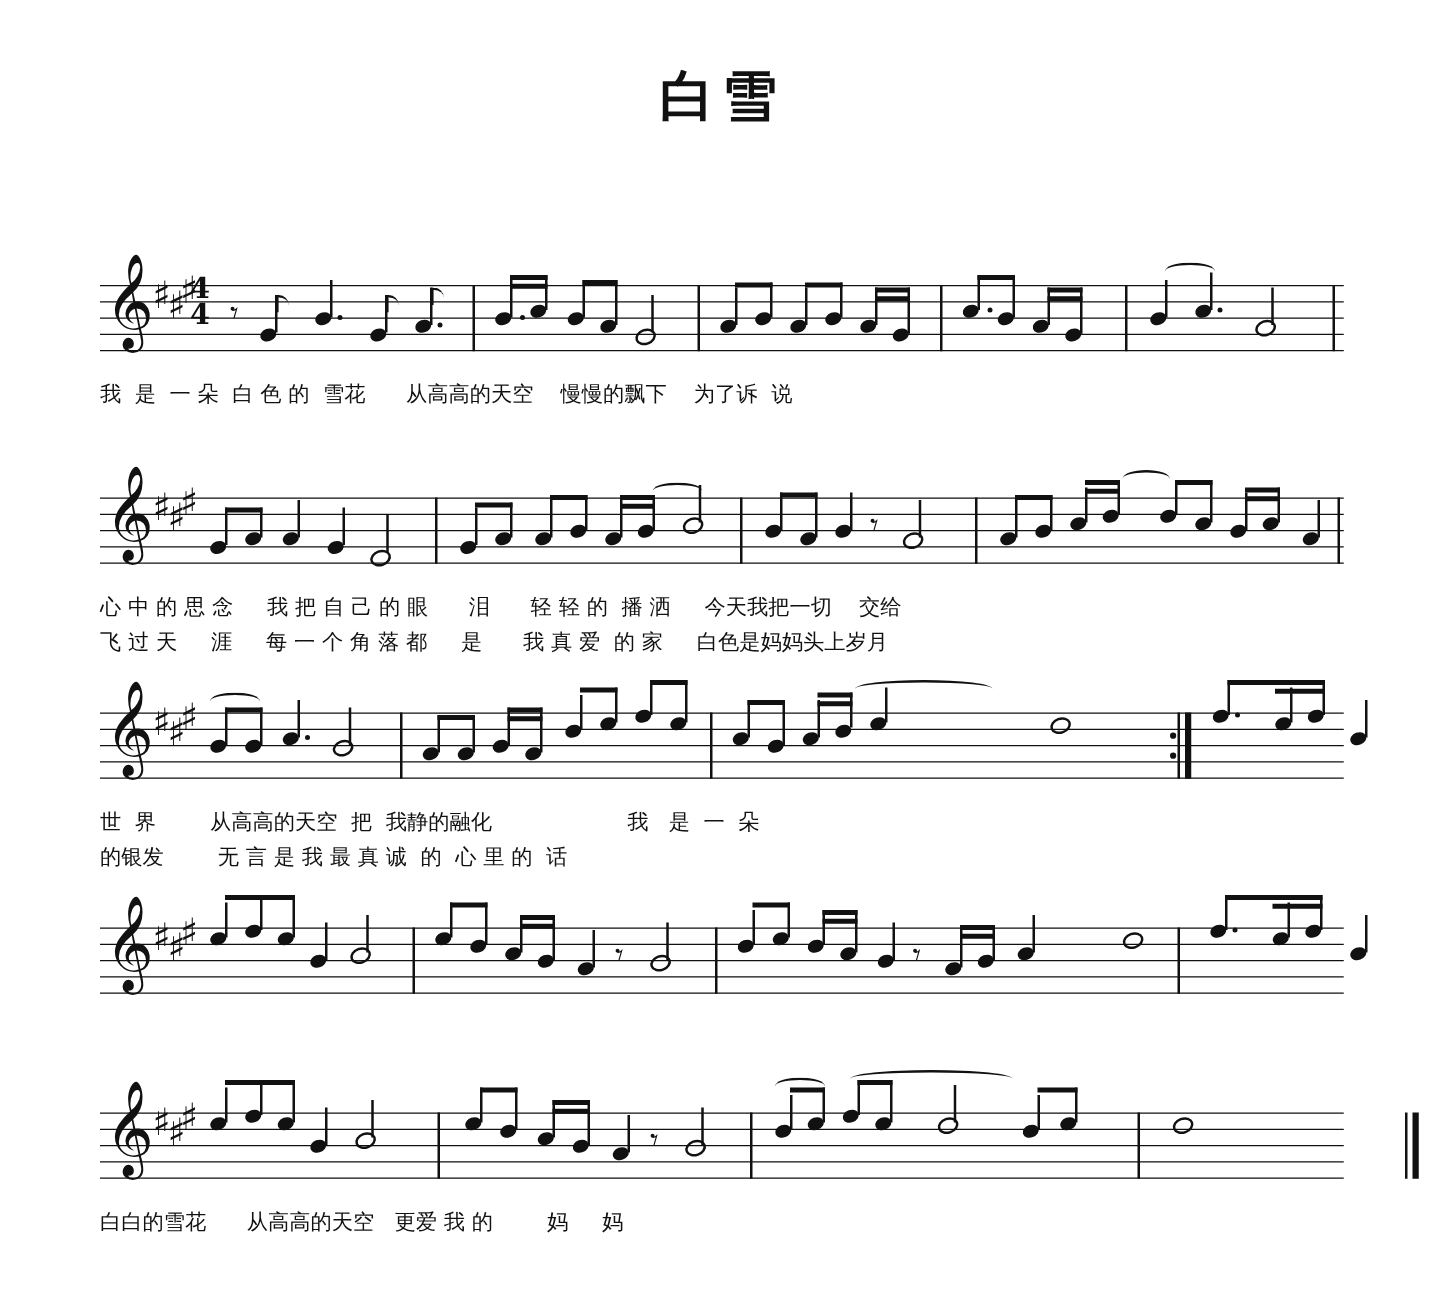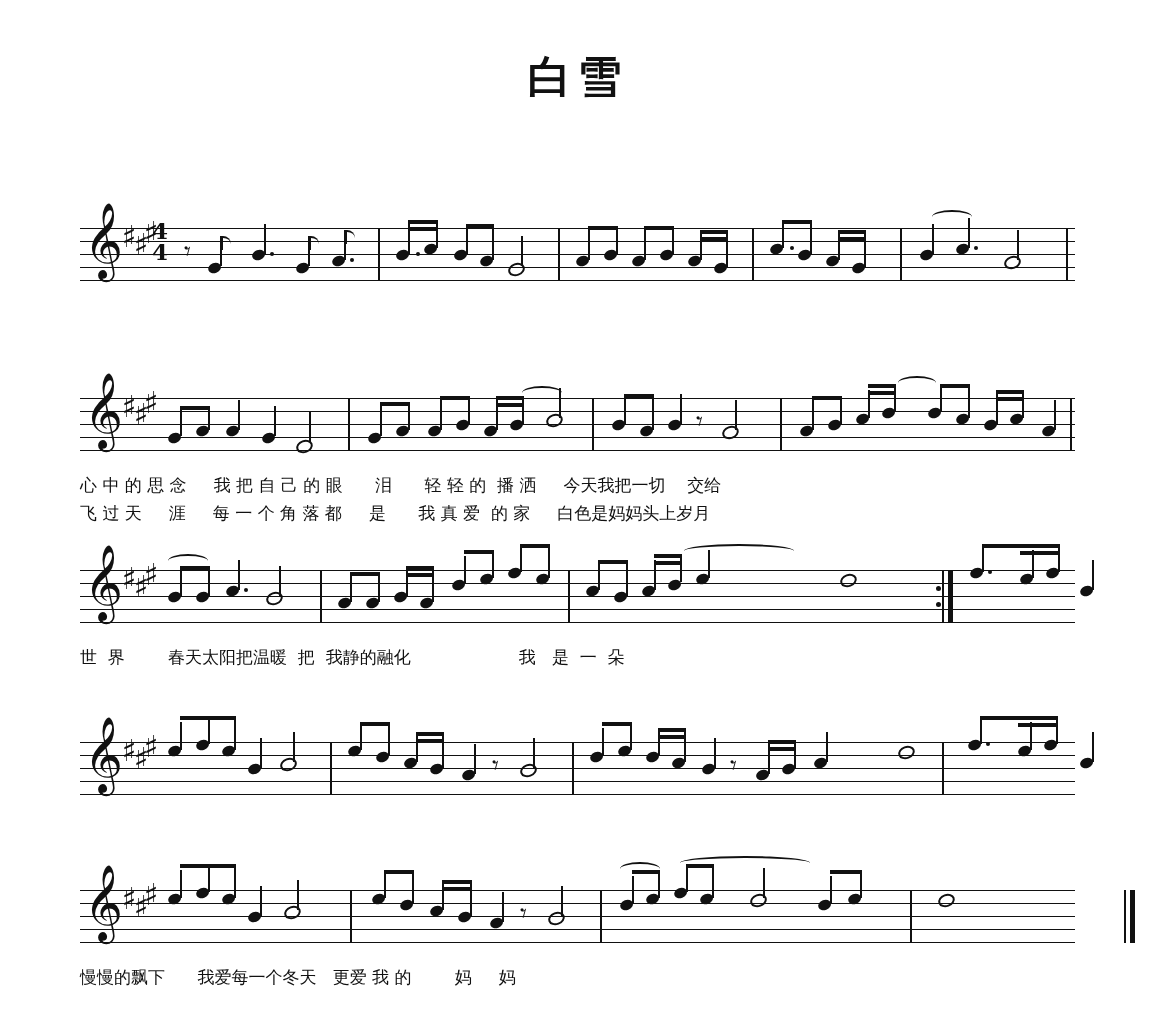--- a/index.html
+++ b/index.html
@@ -289,20 +289,21 @@
       <div class="note" style="left:876px; top:16px;"></div>
       <div class="stem" style="left:888px; top:-10px; height:30px;"></div>
       <div class="dot" style="left:894px; top:18px;"></div>
       <div class="tie" style="left:852px; top:-18px; width:40px;"></div>
 
       <div class="note hollow" style="left:924px; top:28px;"></div>
       <div class="stem" style="left:937px; top:2px; height:30px;"></div>
 
       <div class="endbar-thin" style="left:986px;"></div>
     </div>
+    <div class="lyrics row1">我  是  一 朵  白 色 的  雪花      从高高的天空    慢慢的飘下    为了诉  说</div>
   </div>
 
   <div class="system" style="top:398px;">
     <div class="staff">
       <div class="line l1"></div>
       <div class="line l2"></div>
       <div class="line l3"></div>
       <div class="line l4"></div>
       <div class="line l5"></div>
 
@@ -486,21 +487,22 @@
       <div class="note" style="left:940px; top:4px;"></div>
       <div class="stem" style="left:952px; top:-20px; height:28px;"></div>
       <div class="note" style="left:966px; top:-2px;"></div>
       <div class="stem" style="left:978px; top:-26px; height:28px;"></div>
       <div class="beam" style="left:902px; top:-26px; width:78px;"></div>
       <div class="beam" style="left:940px; top:-19px; width:40px;"></div>
 
       <div class="note" style="left:1000px; top:16px;"></div>
       <div class="stem" style="left:1012px; top:-10px; height:30px;"></div>
     </div>
-    <div class="lyrics row1">世  界        春天太阳把温暖  把  我静的融化                    我   是  一  朵</div>
+    <div class="lyrics row1">世  界        从高高的天空  把  我静的融化                    我   是  一  朵</div>
+    <div class="lyrics row2">的银发        无 言 是 我 最 真 诚  的  心 里 的  话</div>
   </div>
 
   <div class="system" style="top:742px;">
     <div class="staff">
       <div class="line l1"></div>
       <div class="line l2"></div>
       <div class="line l3"></div>
       <div class="line l4"></div>
       <div class="line l5"></div>
 
@@ -661,16 +663,16 @@
       <div class="stem" style="left:780px; top:-20px; height:28px;"></div>
       <div class="beam" style="left:750px; top:-20px; width:32px;"></div>
 
       <div class="barline" style="left:830px;"></div>
 
       <div class="note hollow" style="left:858px; top:4px;"></div>
 
       <div class="endbar-thin" style="left:1044px;"></div>
       <div class="barline thick" style="left:1050px;"></div>
     </div>
-    <div class="lyrics row1">慢慢的飘下      我爱每一个冬天   更爱 我 的        妈     妈</div>
+    <div class="lyrics row1">白白的雪花      从高高的天空   更爱 我 的        妈     妈</div>
   </div>
 
 </div>
 
 </body></html>

